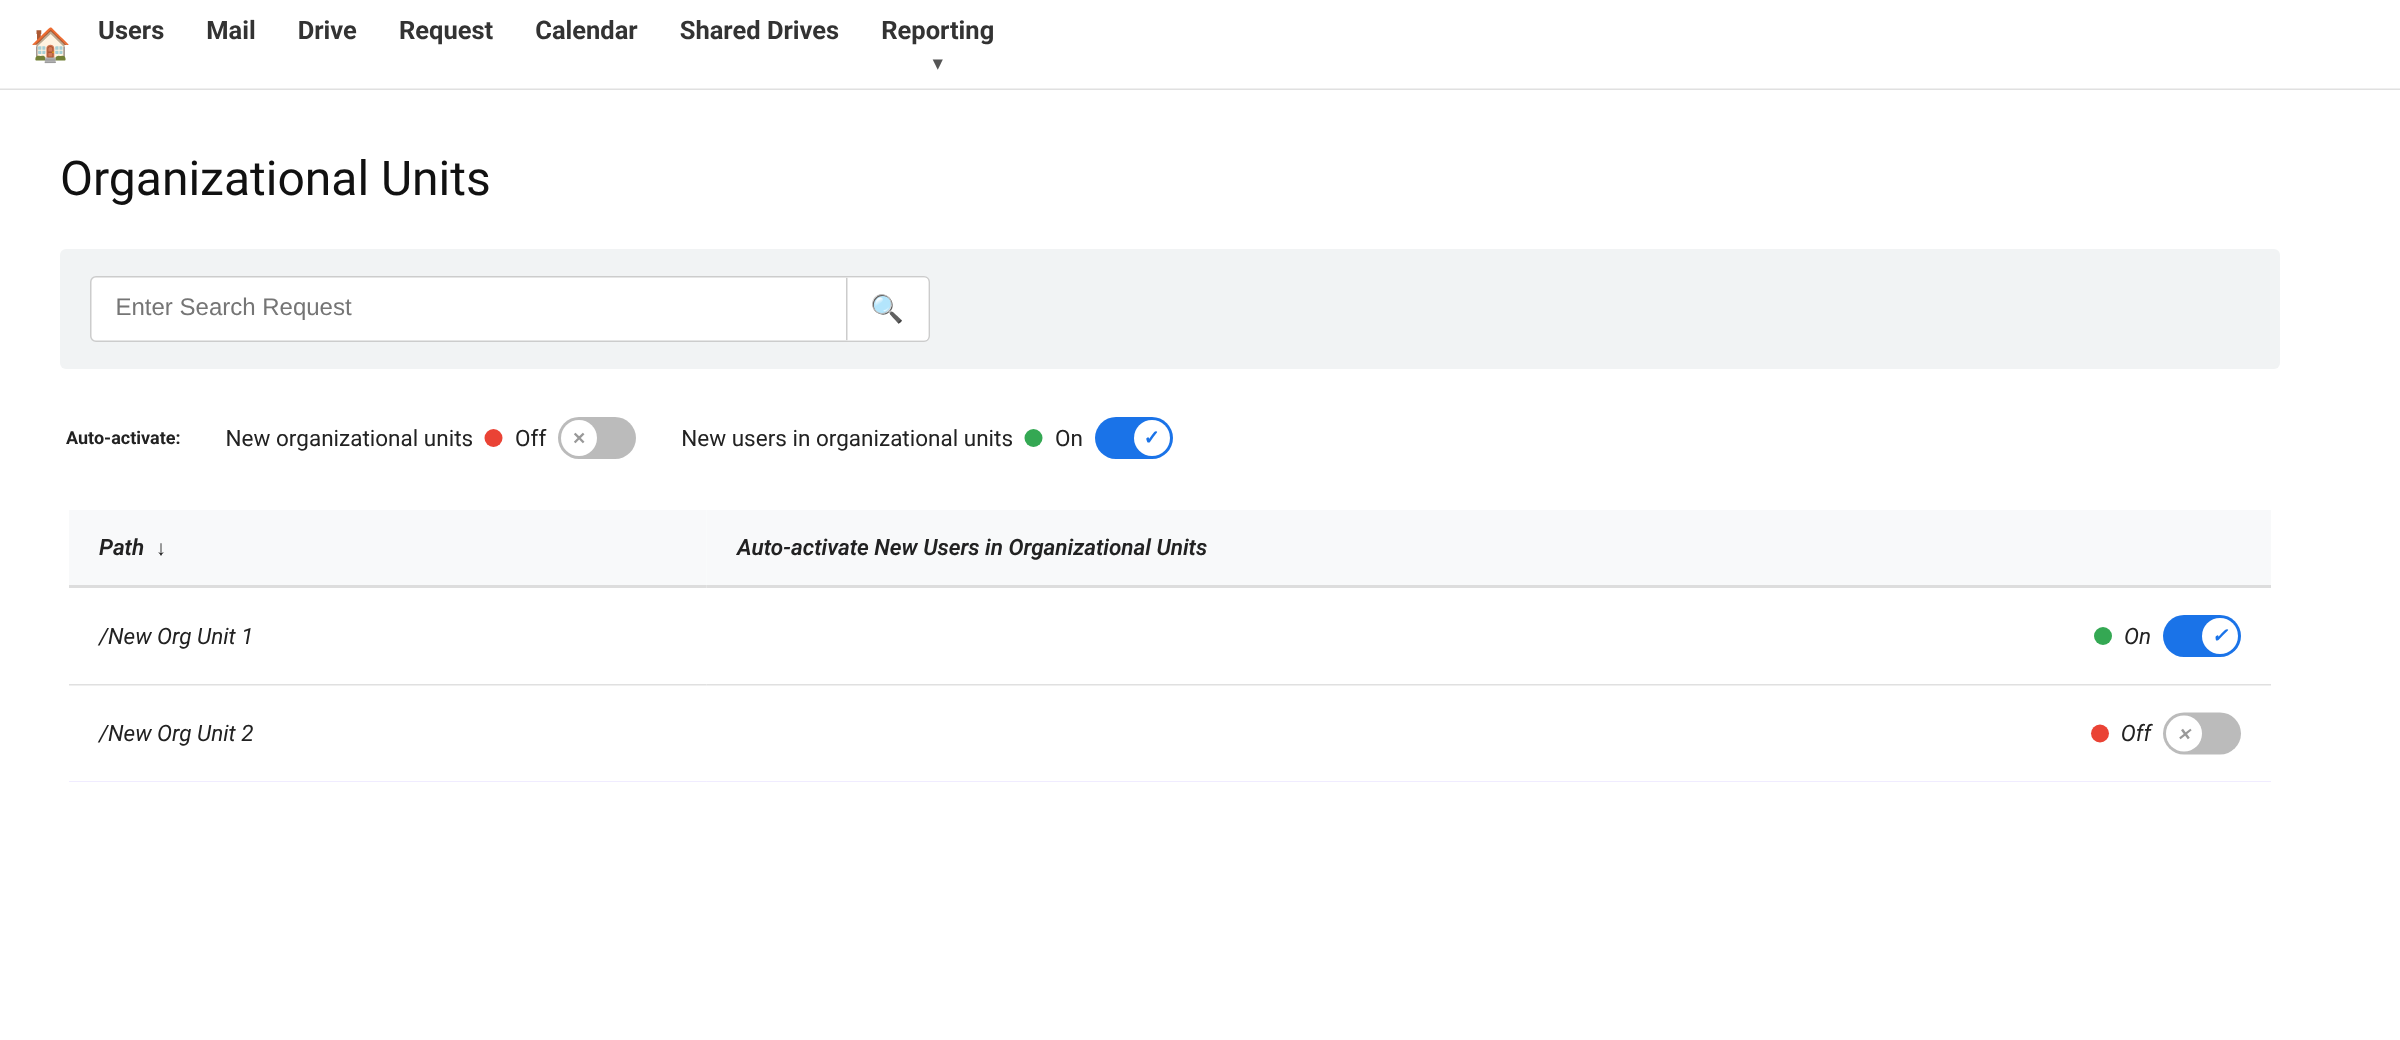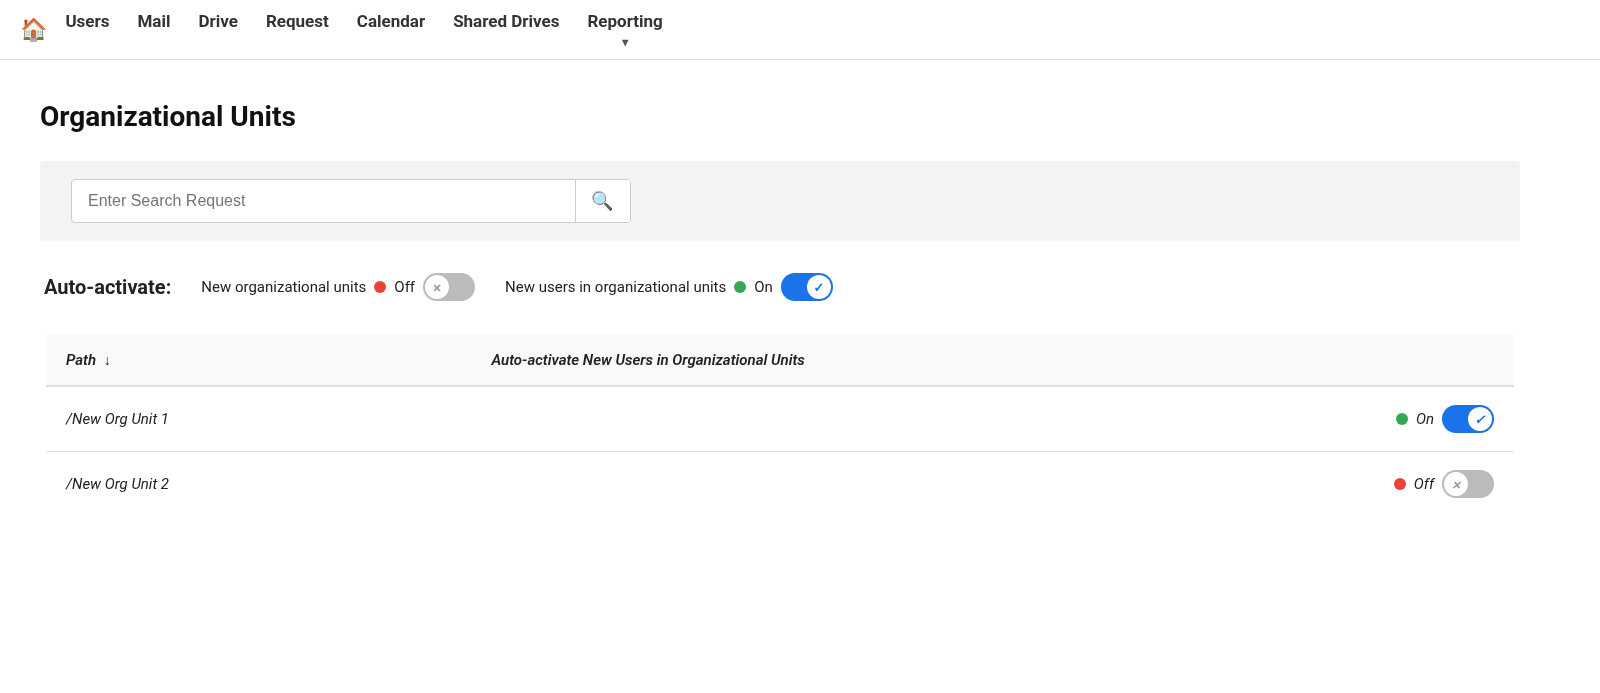--- a/index.html
+++ b/index.html
@@ -33,31 +33,31 @@
     }
     .nav-caret { font-size: 12px; color: #555; }
 
     
     main {
       padding: 40px 40px 40px 40px;
       max-width: 1560px;
     }
 
     h1 {
-      font-size: 28px;
-      font-weight: 700;
+      font-size: 32px;
+      font-weight: 400;
       margin-bottom: 28px;
       color: #111;
     }
 
     
     .search-container {
       background: #f1f3f4;
       border-radius: 4px;
-      padding: 18px 31px;
+      padding: 18px 20px;
       margin-bottom: 32px;
       display: flex;
       align-items: center;
     }
     .search-box {
       display: flex;
       align-items: center;
       background: #fff;
       border: 1px solid #ccc;
       border-radius: 4px;
@@ -90,21 +90,21 @@
     .auto-activate-row {
       display: flex;
       align-items: center;
       gap: 30px;
       margin-bottom: 28px;
       padding: 0 4px;
       flex-wrap: wrap;
     }
     .aa-label {
       font-weight: 700;
-      font-size: 20px;
+      font-size: 12px;
       white-space: nowrap;
     }
     .aa-group {
       display: flex;
       align-items: center;
       gap: 8px;
     }
     .aa-text {
       font-size: 15px;
       color: #222;

